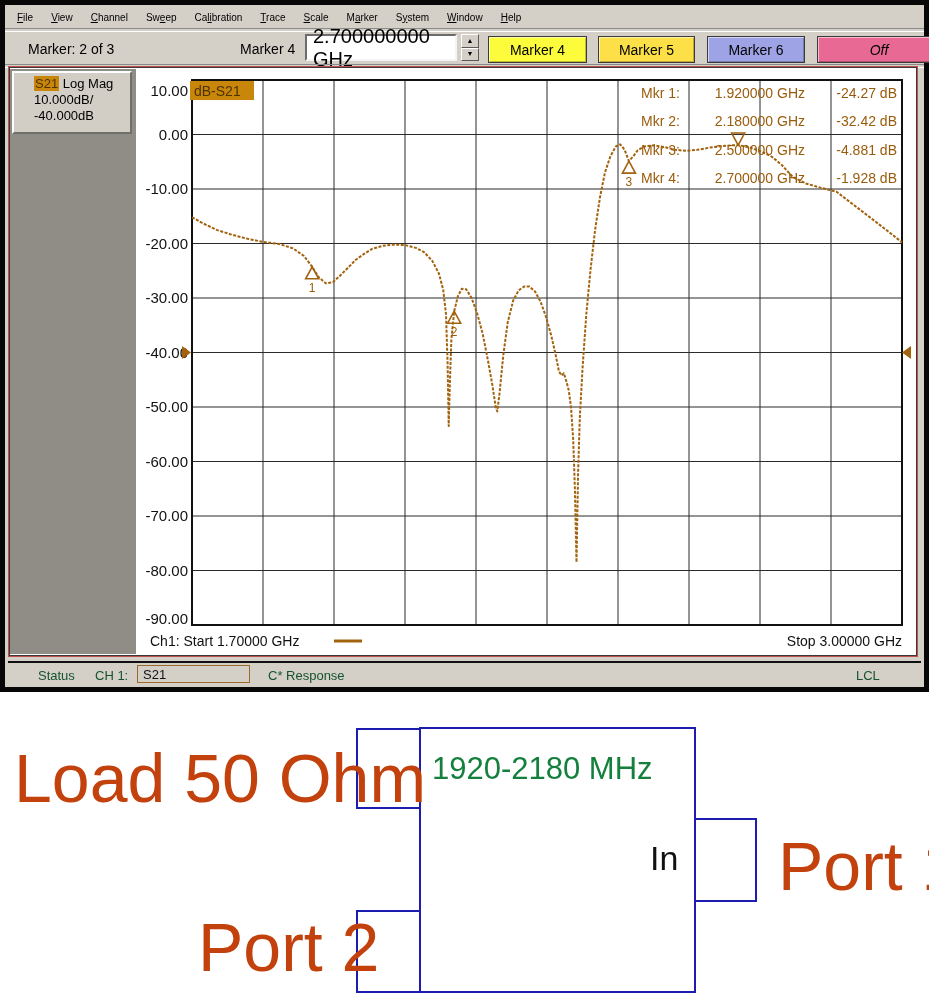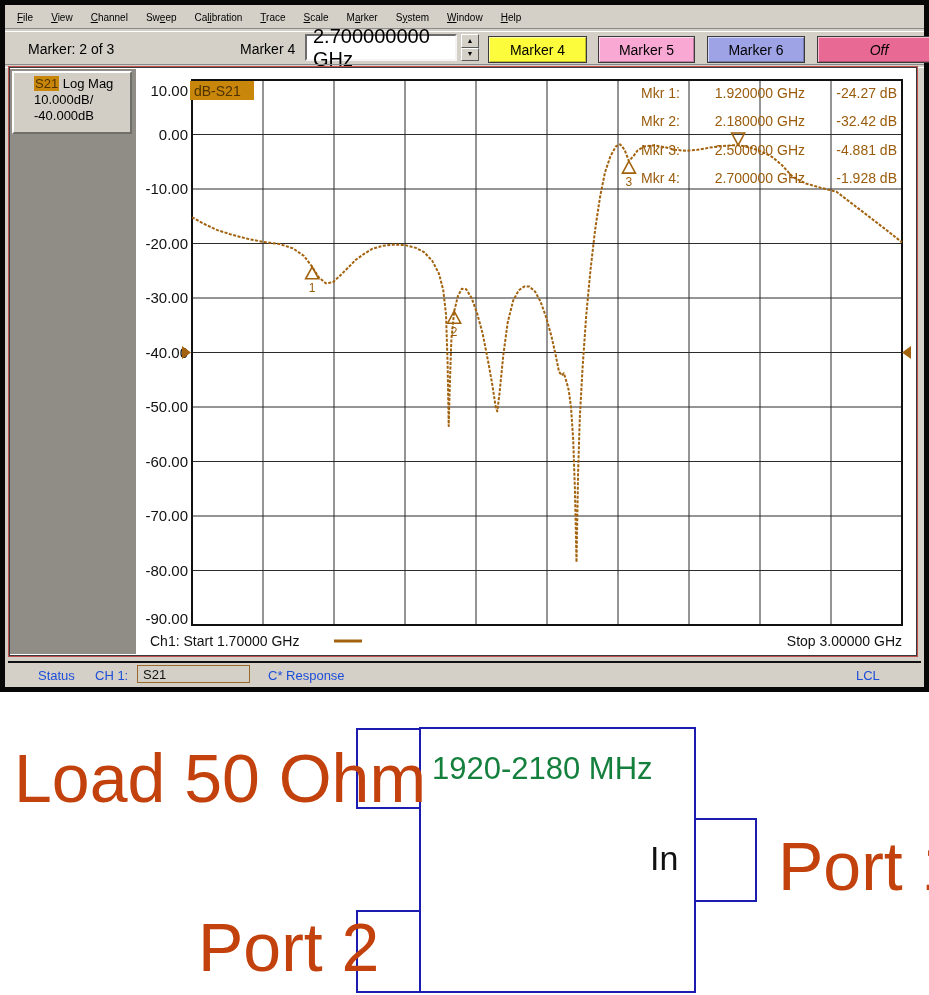--- a/index.html
+++ b/index.html
@@ -30,21 +30,21 @@
   
   .chart-frame{left:8px;top:66px;width:910px;height:591px;background:#fff;border:1px solid #c05050;box-sizing:border-box;}
   .chart-inner{position:absolute;inset:0;border:1px solid #3a3a3a;}
   .side{left:10px;top:69px;width:126px;height:585px;background:#8f8d85;}
   .trace-box{left:12px;top:71px;width:120px;height:63px;background:#d2cec6;box-sizing:border-box;
       border:2px solid;border-color:#ffffff #70706a #70706a #ffffff;
       font-size:13px;line-height:16px;color:#000;padding:3px 0 0 20px;}
   .chip{background:#c8860b;color:#4f3300;padding:0 1px;}
   
   .statusbar{left:8px;top:661px;width:913px;height:25px;background:#d4d0c8;border-top:2px solid #101010;box-sizing:border-box;}
-  .status-text{position:absolute;top:5px;font-size:13px;color:#1d4ed8;}
+  .status-text{position:absolute;top:5px;font-size:13px;color:#14532d;}
   .meas-box{position:absolute;left:129px;top:2px;width:113px;height:18px;border:1px solid #9a6a2a;
       font-size:13px;color:#111;padding:1px 0 0 5px;box-sizing:border-box;}
   
   .blue-rect{box-sizing:border-box;border:2px solid #1c1cb0;background:transparent;}
   .big-label{font-size:68px;color:#c2410c;white-space:nowrap;}
   .band-label{font-size:31px;color:#15803d;white-space:nowrap;}
   .in-label{font-size:34px;color:#111;}
   svg text{font-family:"Liberation Sans",sans-serif;}
 </style>
 </head>
@@ -73,21 +73,21 @@
   <div class="abs toolbar-label" style="left:240px;top:41px;">Marker 4</div>
   <div class="abs spin-input">
     <span>2.700000000 GHz</span>
   </div>
   <div class="abs spinner">
     <button class="spin-btn"><span>▲</span></button>
     <button class="spin-btn"><span>▼</span></button>
   </div>
   <div class="abs mk-buttons" id="mk-buttons">
       <div class="mk-btn" style="background: rgb(252, 252, 60);">Marker 4</div>
-      <div class="mk-btn" style="background: #f9a8d4;">Marker 5</div>
+      <div class="mk-btn" style="background: #fde047;">Marker 5</div>
       <div class="mk-btn" style="background: rgb(158, 163, 230);">Marker 6</div>
       <div class="mk-btn" style="background: rgb(232, 106, 148);">Off</div>
     </div>
   <div class="abs bar-divider" style="top:64px;"></div>
 
   <div class="abs chart-frame">
     <div class="chart-inner"></div>
   </div>
   <div class="abs side"></div>
   <div class="abs trace-box">

